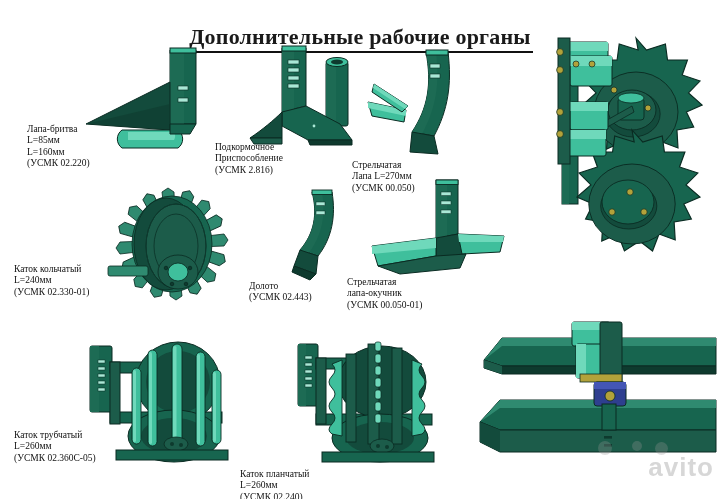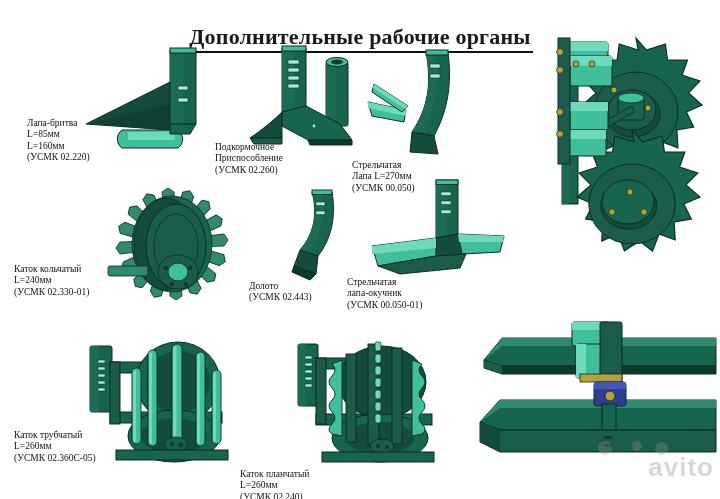--- a/index.html
+++ b/index.html
@@ -77,21 +77,21 @@
       <rect x="100" y="50" width="10" height="4" fill="#a9e8d6" stroke="#0a2b22" stroke-width=".6"></rect>
 
       <polygon points="92,34 92,82 8,76" fill="#134b3c" stroke="#0a2b22" stroke-width="1"></polygon>
       <polygon points="92,56 92,82 8,76" fill="#0e3a2e" stroke="none" opacity=".55"></polygon>
 
       <path d="M44,82 L100,82 A11,11 0 0 1 100,100 L44,100 A11,11 0 0 1 44,82 Z" fill="#3fbf9c" stroke="#0a2b22" stroke-width="1"></path>
       <path d="M50,84 L96,84 A8,8 0 0 1 96,92 L50,92 Z" fill="#6fd9bb" stroke="none"></path>
       <polygon points="92,76 118,76 112,86 92,86" fill="#17654f" stroke="#0a2b22" stroke-width="1"></polygon>
     </svg>
   </div>
-  <div class="cap" style="left:27px;top:118px;">Лапа-бритва
+  <div class="cap" style="left:27px;top:124px;">Лапа-бритва
 L=85мм
 L=160мм
 (УСМК 02.220)</div>
 
   <div class="art" style="left:248px;top:46px;">
     <svg width="130" height="100" viewBox="0 0 130 100">
 
       <polygon points="34,2 58,2 58,60 34,66" fill="#17654f" stroke="#0a2b22" stroke-width="1"></polygon>
       <polygon points="34,2 46,2 46,64 34,66" fill="#1d6b54"></polygon>
       <rect x="34" y="0" width="24" height="5" fill="#3fbf9c" stroke="#0a2b22" stroke-width="1"></rect>
@@ -107,21 +107,21 @@
 
       <path d="M34,66 L58,60 L92,78 L104,94 L60,94 L34,80 Z" fill="#17654f" stroke="#0a2b22" stroke-width="1"></path>
       <path d="M34,66 C26,74 14,84 2,92 L34,92 Z" fill="#134b3c" stroke="#0a2b22" stroke-width="1"></path>
       <path d="M2,92 L34,92 L34,98 L6,98 Z" fill="#1c5c4a" stroke="#0a2b22" stroke-width="1"></path>
       <path d="M60,94 L104,94 L104,99 L62,99 Z" fill="#0e3a2e" stroke="#0a2b22" stroke-width="1"></path>
       <circle cx="66" cy="80" r="1.4" fill="#a9e8d6"></circle>
     </svg>
   </div>
   <div class="cap" style="left:215px;top:142px;">Подкормочное
 Приспособление
-(УСМК 02.260)</div>
+(УСМК 2.816)</div>
 
   <div class="art" style="left:362px;top:50px;">
     <svg width="130" height="110" viewBox="0 0 130 110">
 
       <path d="M64,2 L86,2 C90,34 86,60 72,86 L50,82 C66,58 70,34 64,2 Z" fill="#17654f" stroke="#0a2b22" stroke-width="1"></path>
       <path d="M64,2 L74,2 C78,34 74,58 60,84 L50,82 C66,58 70,34 64,2 Z" fill="#1d6b54"></path>
       <rect x="64" y="0" width="22" height="5" fill="#3fbf9c" stroke="#0a2b22" stroke-width="1"></rect>
       <rect x="68" y="14" width="10" height="4" fill="#a9e8d6" stroke="#0a2b22" stroke-width=".6"></rect>
       <rect x="68" y="24" width="10" height="4" fill="#a9e8d6" stroke="#0a2b22" stroke-width=".6"></rect>
 

